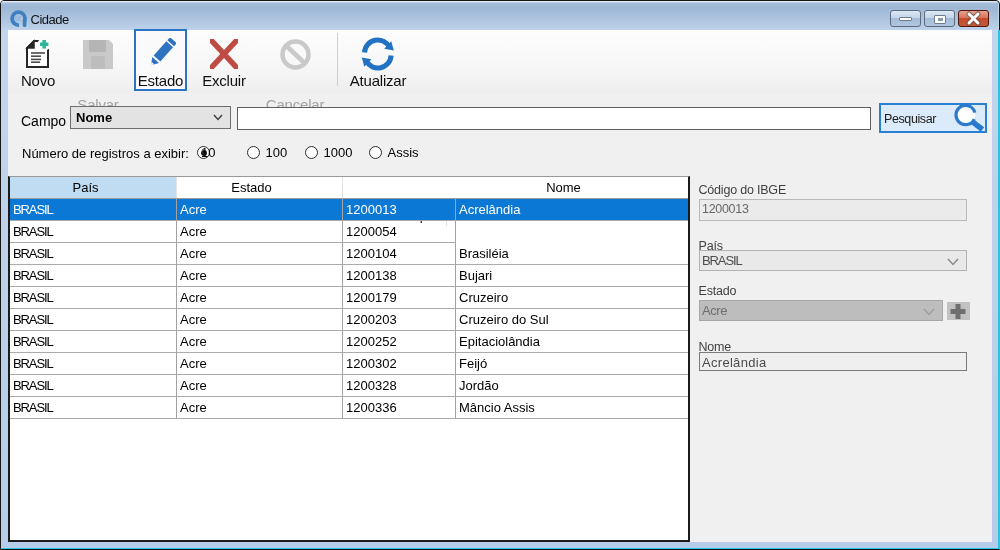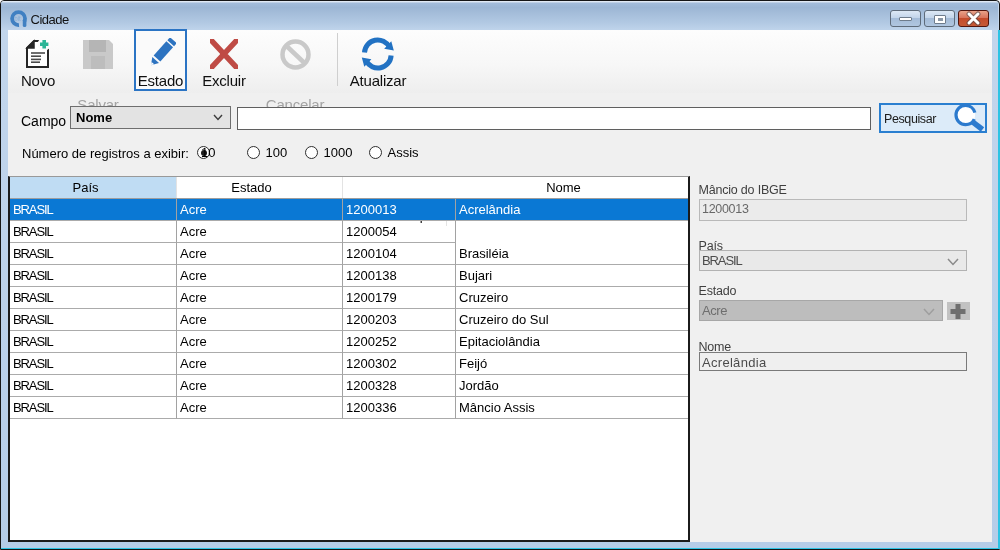--- a/index.html
+++ b/index.html
@@ -238,21 +238,21 @@
         <div class="cell c3">Jordão</div>
       </div>
   <div class="row" style="top:220px">
         <div class="cell c0">BRASIL</div>
         <div class="cell c1">Acre</div>
         <div class="cell c2">1200336</div>
         <div class="cell c3">Mâncio Assis</div>
       </div>
   </div>
 </div>
-<div class="plabel" style="left:698.5px;top:183px;">Mâncio do IBGE</div>
+<div class="plabel" style="left:698.5px;top:183px;">Código do IBGE</div>
 <div class="pfield" id="fIbge">
     <span class="t">1200013</span>
   </div>
 <div class="plabel" style="left:698.5px;top:238.5px;">País</div>
 <div class="pfield" id="fPais">
     <span class="t">BRASIL</span>
   <svg class="chev" width="12" height="8" viewBox="0 0 12 8">
       <path d="M1 1 L6 6.5 L11 1" stroke="#8a8a8a" stroke-width="1.5" fill="none"></path>
     </svg>
 </div>

